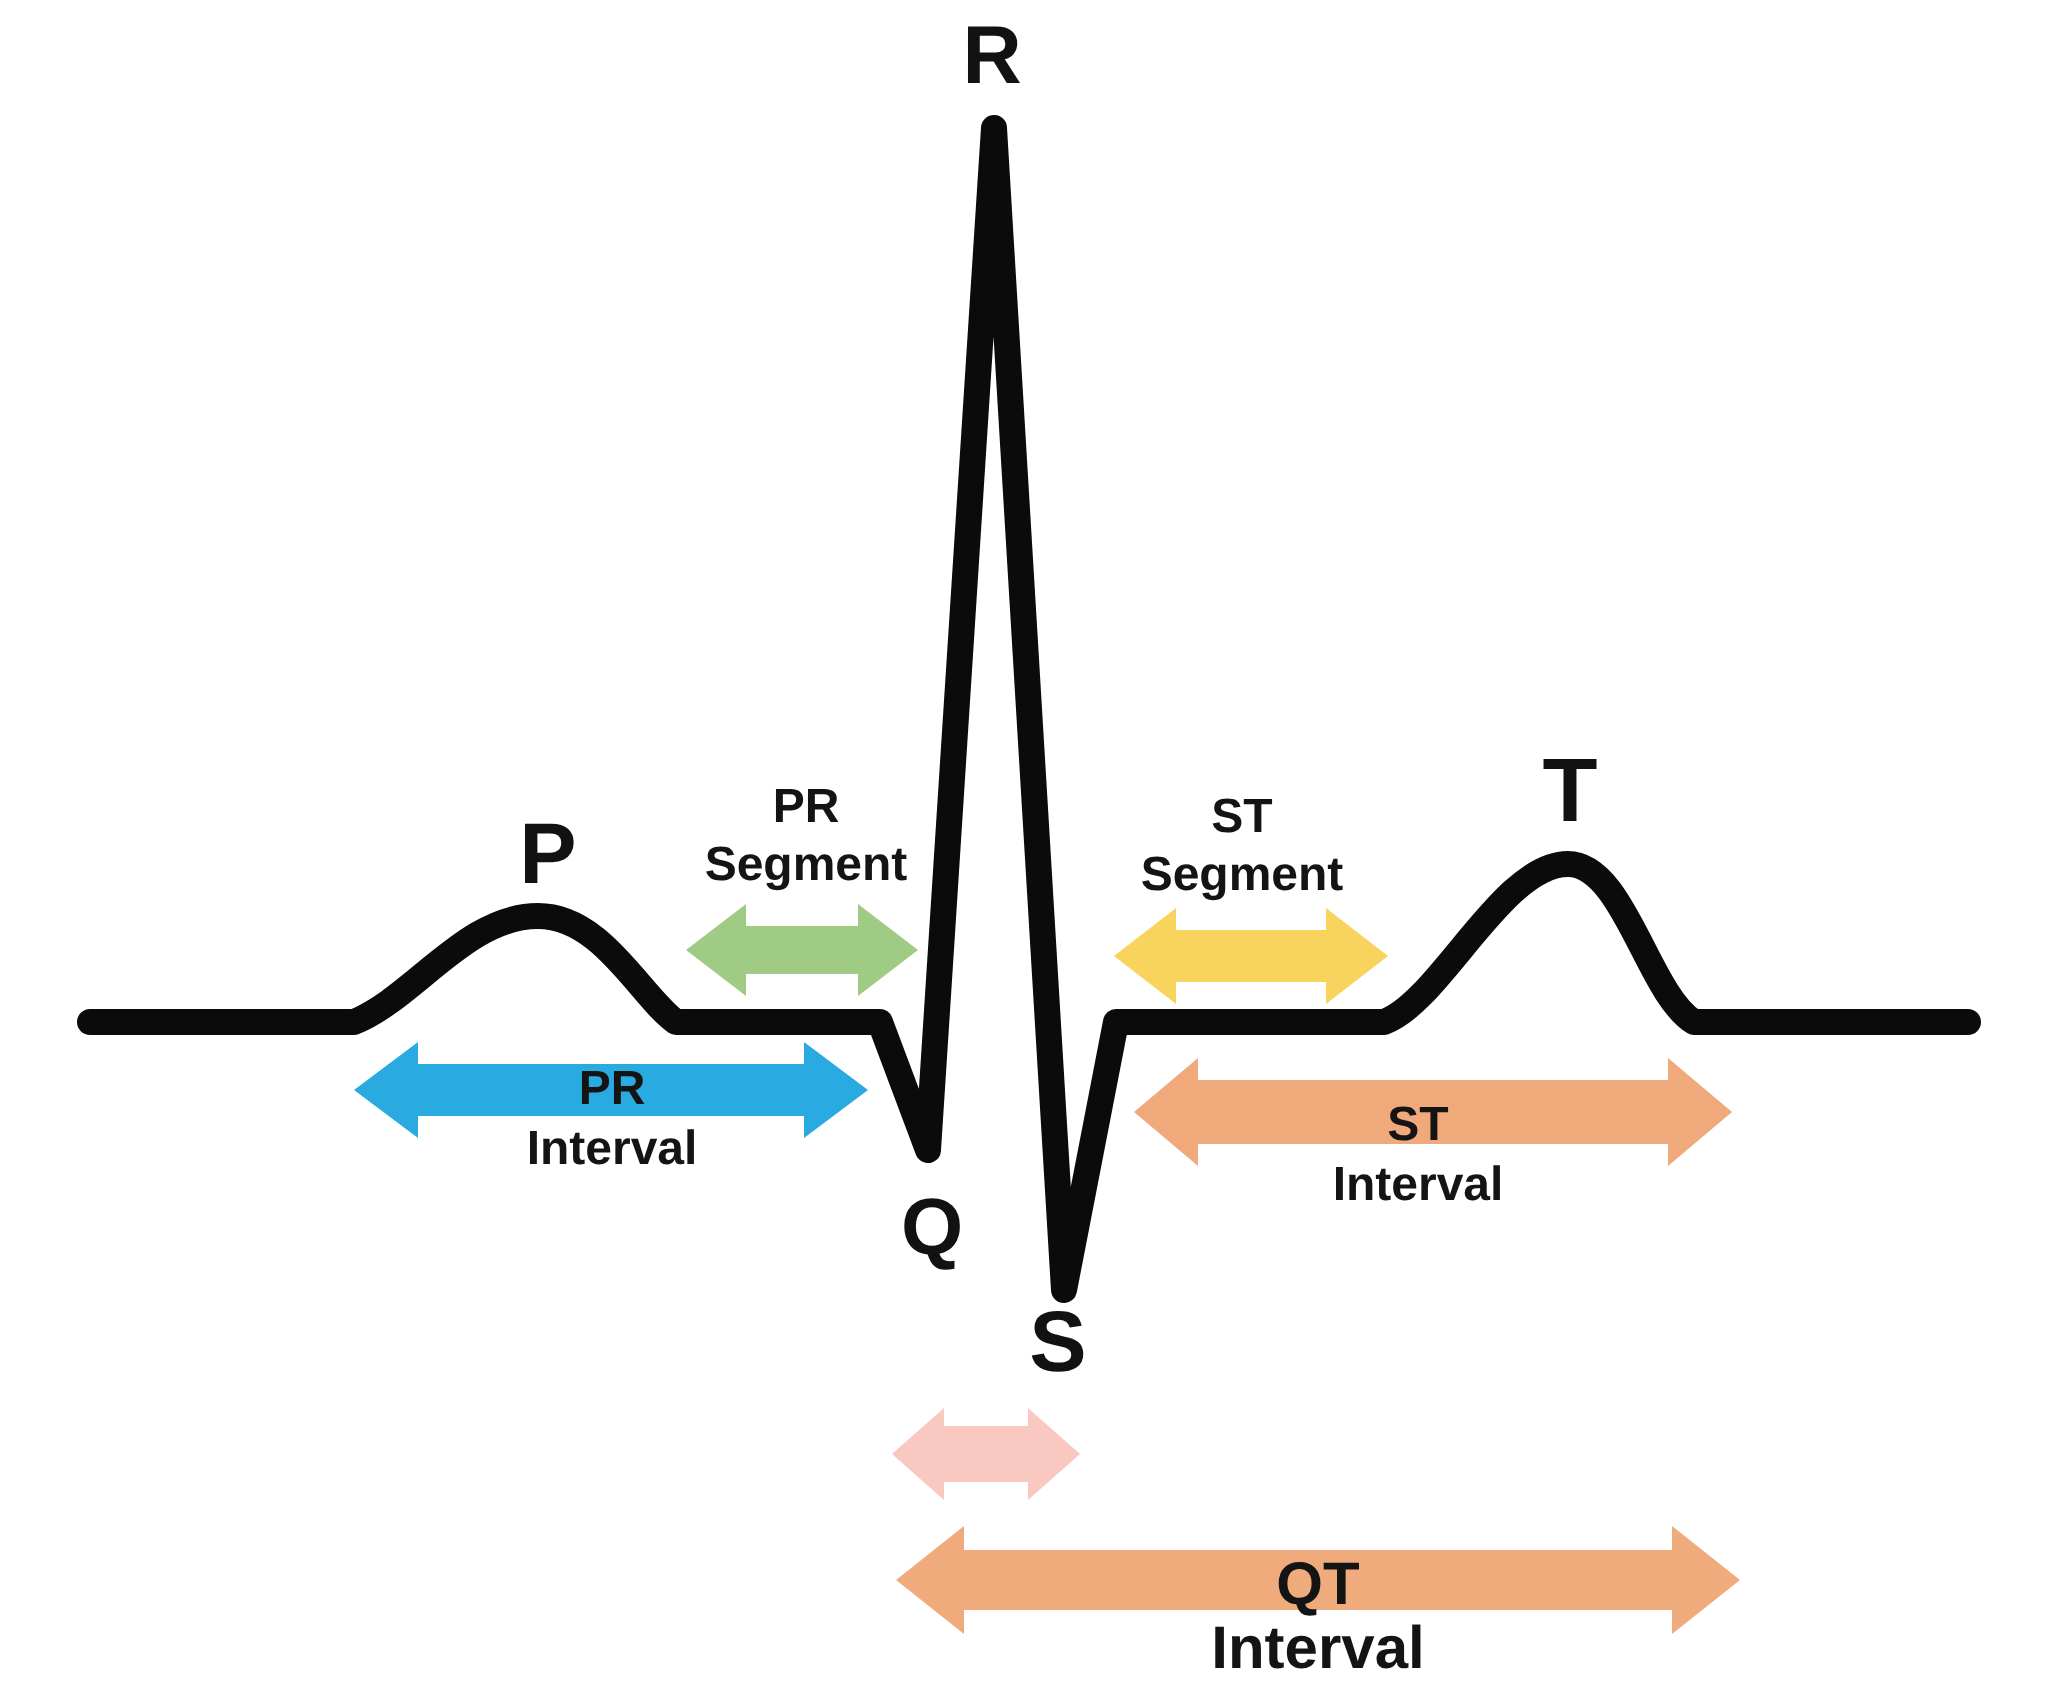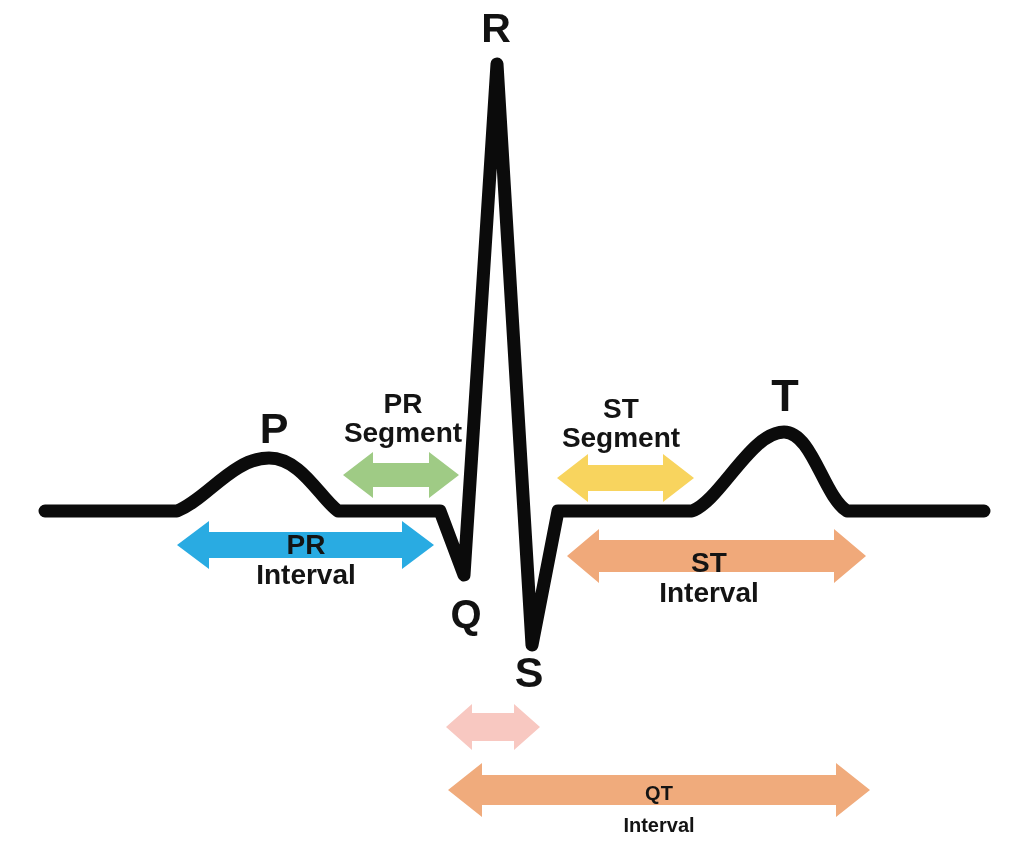--- a/index.html
+++ b/index.html
@@ -31,30 +31,30 @@
   .wave-label.r { left: 496px; top: 28px;  font-size: 41px; }
   .wave-label.q { left: 466px; top: 614px; font-size: 40px; }
   .wave-label.s { left: 529px; top: 672px; font-size: 43px; }
   .wave-label.t { left: 785px; top: 395px; font-size: 45px; }
   .anno-label {
     position: absolute;
     transform: translateX(-50%);
     font-weight: 700;
     color: #141414;
     text-align: center;
-    font-size: 28px;
+    font-size: 24px;
     line-height: 29px;
     white-space: nowrap;
   }
   .anno-label.pr-segment { left: 403px; top: 389px; }
   .anno-label.st-segment { left: 621px; top: 394px; }
   .anno-label.pr-interval { left: 306px; top: 530px; line-height: 30px; }
   .anno-label.st-interval { left: 709px; top: 548px; line-height: 30px; }
   .anno-label.qrs-complex { left: 498px; top: 687px; line-height: 31px; }
-  .anno-label.qt-interval { left: 659px; top: 777px; font-size: 20px; line-height: 32px; }
+  .anno-label.qt-interval { left: 659px; top: 777px; font-size: 30px; line-height: 32px; }
 </style>
 </head>
 <body>
 
 <div class="canvas">
 
   <svg class="diagram-svg" viewBox="0 0 1024 847">
     <g>
 
       <polygon points="177,545 209,521 209,532 402,532 402,521 434,545 402,569 402,558 209,558 209,569" fill="#29abe2"></polygon>

